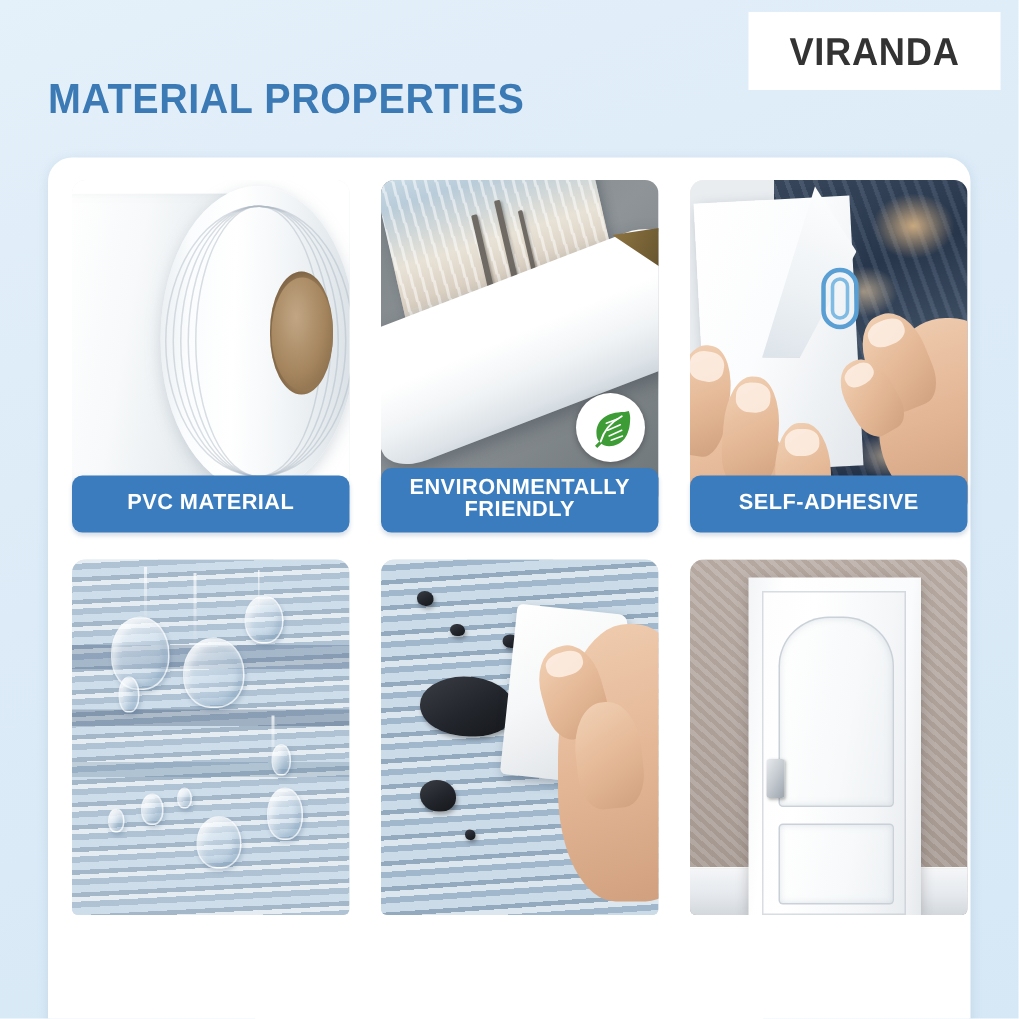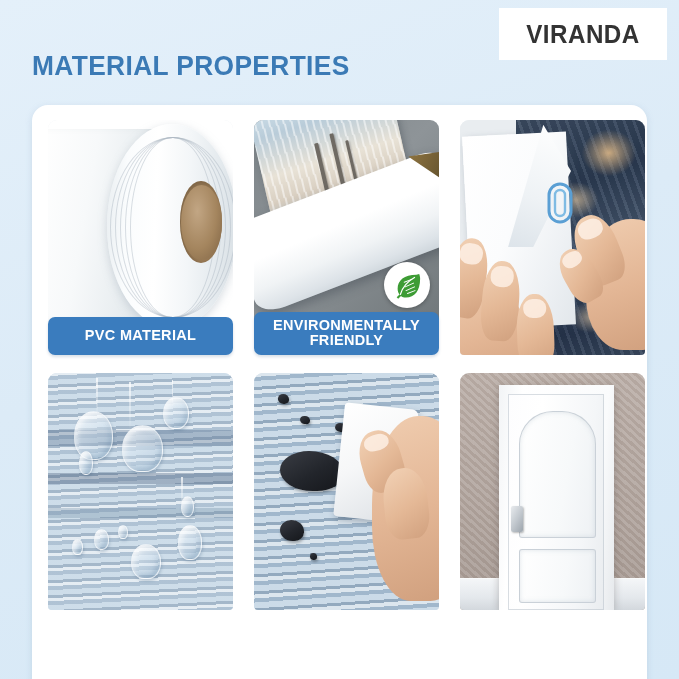--- a/index.html
+++ b/index.html
@@ -323,20 +323,21 @@
         </div>
 
         <div class="hand" style="right:-18%;bottom:2%;width:50%;height:56%;"></div>
         <div class="finger" style="right:14%;bottom:30%;width:22%;height:30%;transform:rotate(-22deg);">
           <div class="nail"></div>
         </div>
         <div class="finger" style="right:26%;bottom:22%;width:18%;height:24%;transform:rotate(-30deg);">
           <div class="nail"></div>
         </div>
       </div>
+      <div class="label">SELF-ADHESIVE</div>
     </div>
 
     <div class="tile">
       <div class="photo">
         <div class="wp-bg"></div>
         <div class="wp-band" style="top:24%;height:7%;background:rgba(70,95,128,.30);"></div>
         <div class="wp-band" style="top:42%;height:5%;background:rgba(58,82,112,.32);"></div>
         <div class="wp-band" style="top:57%;height:4%;background:rgba(90,118,148,.26);"></div>
         <div class="streak" style="left:26%;top:2%;height:16%;"></div>
         <div class="streak" style="left:44%;top:4%;height:20%;"></div>

